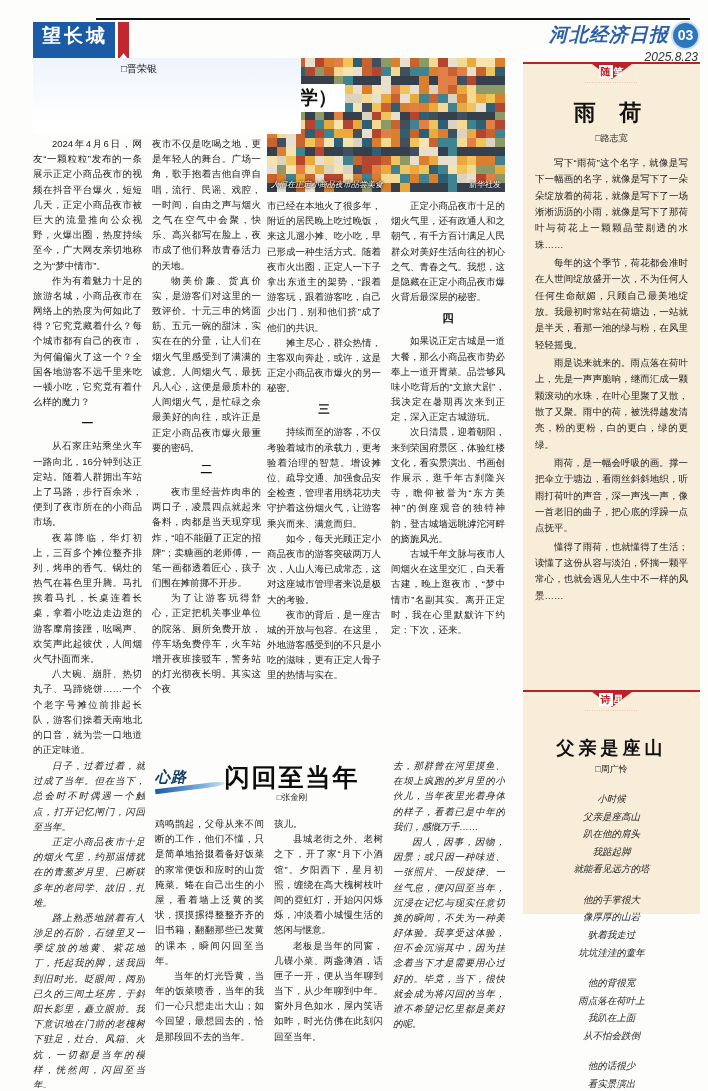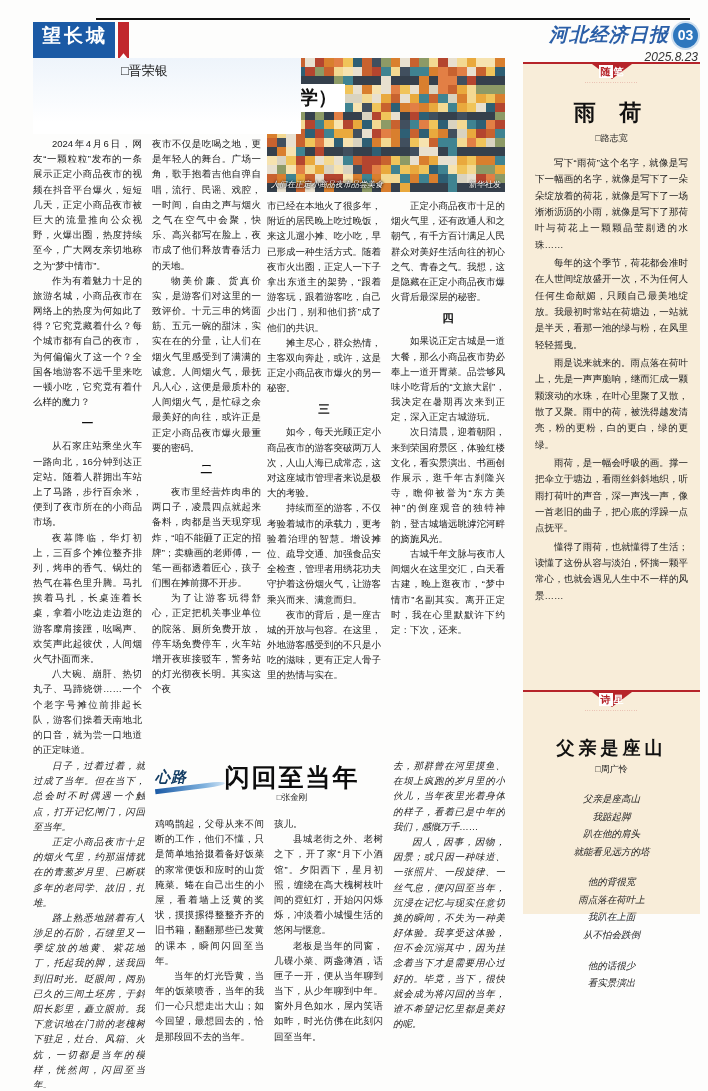--- a/index.html
+++ b/index.html
@@ -22,21 +22,21 @@
   .date{font-size:12px;color:#333;margin-top:2px;font-style:italic;}
   
   .main{position:absolute;left:33px;top:58px;width:472px;height:698px;}
   .headline-block{position:absolute;left:0;top:0;width:268px;height:76px;z-index:2;
                   background:linear-gradient(180deg,#eef4fb,#ffffff 85%);}
   .m-title{font-size:43px;font-weight:900;letter-spacing:3px;line-height:1;margin:8px 0 0 24px;
            display:inline-block;color:#0d0d0d;}
   .m-genre{position:absolute;left:188px;top:26px;width:120px;font-family:"DejaVu Serif",serif;
            font-size:19px;font-weight:bold;color:#111;white-space:nowrap;background:#fff;
            padding:1px 2px;}
-  .m-author{font-size:13px;color:#222;margin:4px 0 0 88px;}
+  .m-author{font-size:10px;color:#222;margin:4px 0 0 88px;}
   .photo{position:absolute;right:0;top:0;width:238px;height:134px;overflow:hidden;background:#2c3744;}
   .photo-grid{position:absolute;inset:0;display:flex;flex-wrap:wrap;}
   .photo-grid div{width:9.52px;height:8.93px;}
   .photo-caption{position:absolute;left:4px;bottom:2px;font-size:8px;color:#fff;font-style:italic;
                  text-shadow:0 0 2px #000,0 0 3px #000;z-index:3;}
   .photo-credit{position:absolute;right:4px;bottom:2px;font-size:8px;color:#fff;
                 text-shadow:0 0 2px #000;z-index:3;}
   .cols-left{position:absolute;left:0;top:78px;width:228px;height:618px;display:flex;gap:10px;overflow:hidden;}
   .cols-right{position:absolute;right:0;top:140px;width:238px;height:556px;display:flex;gap:10px;overflow:hidden;}
   .col{flex:1 1 0;overflow:hidden;}
@@ -497,22 +497,22 @@
         <div class="sec-num">二</div>
         <p class="graf">夜市里经营炸肉串的两口子，凌晨四点就起来备料，肉都是当天现穿现炸，“咱不能砸了正定的招牌”；卖糖画的老师傅，一笔一画都透着匠心，孩子们围在摊前挪不开步。</p>
         <p class="graf">为了让游客玩得舒心，正定把机关事业单位的院落、厕所免费开放，停车场免费停车，火车站增开夜班接驳车，警务站的灯光彻夜长明。其实这个夜</p>
       </div>
   </div>
   <div class="cols-right">
     <div class="col">
         <p class="graf cont">市已经在本地火了很多年，附近的居民晚上吃过晚饭，来这儿遛小摊、吃小吃，早已形成一种生活方式。随着夜市火出圈，正定人一下子拿出东道主的架势，“跟着游客玩，跟着游客吃，自己少出门，别和他们挤”成了他们的共识。</p>
         <p class="graf">摊主尽心，群众热情，主客双向奔赴，或许，这是正定小商品夜市爆火的另一秘密。</p>
         <div class="sec-num">三</div>
+        <p class="graf">持续而至的游客，不仅考验着城市的承载力，更考验着治理的智慧。增设摊位、疏导交通、加强食品安全检查，管理者用绣花功夫守护着这份烟火气，让游客乘兴而来、满意而归。</p>
         <p class="graf">如今，每天光顾正定小商品夜市的游客突破两万人次，人山人海已成常态，这对这座城市管理者来说是极大的考验。</p>
-        <p class="graf">持续而至的游客，不仅考验着城市的承载力，更考验着治理的智慧。增设摊位、疏导交通、加强食品安全检查，管理者用绣花功夫守护着这份烟火气，让游客乘兴而来、满意而归。</p>
         <p class="graf">夜市的背后，是一座古城的开放与包容。在这里，外地游客感受到的不只是小吃的滋味，更有正定人骨子里的热情与实在。</p>
       </div>
     <div class="col">
         <p class="graf">正定小商品夜市十足的烟火气里，还有政通人和之朝气，有千方百计满足人民群众对美好生活向往的初心之气、青春之气。我想，这是隐藏在正定小商品夜市爆火背后最深层的秘密。</p>
         <div class="sec-num">四</div>
         <p class="graf">如果说正定古城是一道大餐，那么小商品夜市势必奉上一道开胃菜。品尝够风味小吃背后的“文旅大剧”，我决定在暑期再次来到正定，深入正定古城游玩。</p>
         <p class="graf">次日清晨，迎着朝阳，来到荣国府景区，体验红楼文化，看实景演出、书画创作展示，逛千年古刹隆兴寺，瞻仰被誉为“东方美神”的倒座观音的独特神韵，登古城墙远眺滹沱河畔的旖旎风光。</p>
         <p class="graf">古城千年文脉与夜市人间烟火在这里交汇，白天看古建，晚上逛夜市，“梦中情市”名副其实。离开正定时，我在心里默默许下约定：下次，还来。</p>
       </div>
   </div>
@@ -538,24 +538,31 @@
   <div class="sb-div div2">
     <div class="tri"></div>
     <div class="sb-label"><span class="a">诗</span><span class="b">星</span></div>
     <div class="sb-dash">·······················</div>
   </div>
   <div class="poem">
     <div class="p-title">父亲是座山</div>
     <div class="p-author">□周广怜</div>
     <div id="stanzas">
         <div class="stanza">
+          <div>小时候</div>
           <div>父亲是座高山</div>
+          <div>趴在他的肩头</div>
           <div>我踮起脚</div>
-          <div>趴在他的肩头</div>
           <div>就能看见远方的塔</div>
+        </div>
+        <div class="stanza">
+          <div>他的手掌很大</div>
+          <div>像厚厚的山岩</div>
+          <div>驮着我走过</div>
+          <div>坑坑洼洼的童年</div>
         </div>
         <div class="stanza">
           <div>他的背很宽</div>
           <div>雨点落在荷叶上</div>
           <div>我趴在上面</div>
           <div>从不怕会跌倒</div>
         </div>
         <div class="stanza">
           <div>他的话很少</div>
           <div>看实景演出</div>

